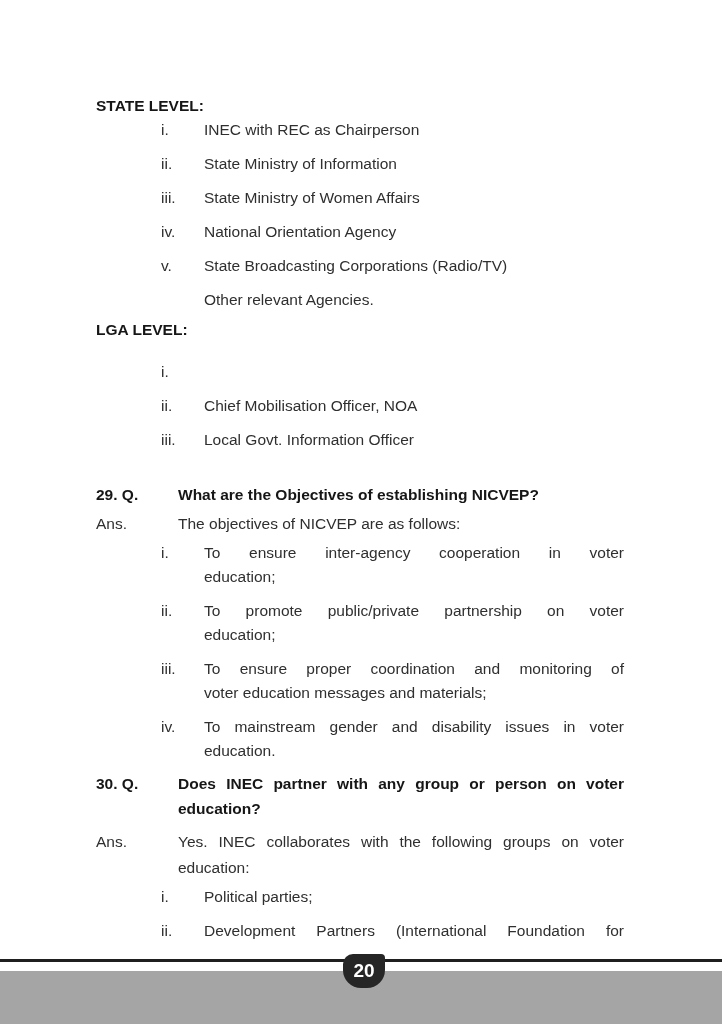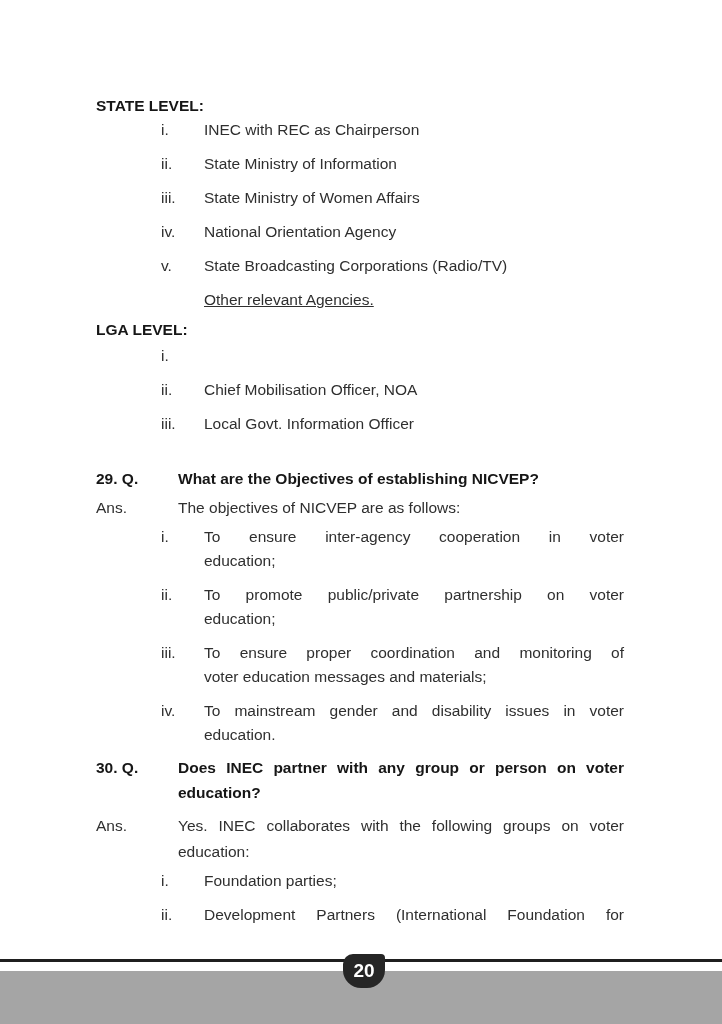--- a/index.html
+++ b/index.html
@@ -8,27 +8,27 @@
   }
   html,body{margin:0;padding:0;}
   .page{
     position:relative; width:722px; height:1024px; overflow:hidden;
     background:var(--page_bg);
     font-family:"Liberation Sans","DejaVu Sans",sans-serif;
     font-size:15.5px; color:var(--text);
   }
   .content{position:absolute; top:95px; left:96px; width:528px;}
   .heading{font-weight:700; color:var(--heading); line-height:22px; margin-bottom:2px;}
-  .heading.lga{margin-top:8px; margin-bottom:4px;}
+  .heading.lga{margin-top:8px; margin-bottom:20px;}
   .row{display:flex; align-items:flex-start;}
   .item{padding-left:65px; line-height:22px; margin-bottom:12px;}
   .item.last{margin-bottom:0;}
   .num{flex:0 0 43px; width:43px;}
   .txt{flex:1; min-width:0;}
-  .cont{padding-left:108px; line-height:22px; margin-bottom:8px;text-decoration:underline;}
+  .cont{padding-left:108px; line-height:22px; margin-bottom:8px;}
   .qa{line-height:22px;gap:16px;}
   .qa .qlabel{flex:0 0 66px; width:66px;}
   .qa .qtext{flex:1; min-width:0;}
   .bold{font-weight:700; color:var(--heading);}
   .q29{margin-top:33px; margin-bottom:7px;}
   .ans29{margin-bottom:6px;}
   .para{line-height:24px; margin-bottom:10px;}
   .para.lastpara{margin-bottom:8px;}
   .q30{line-height:25px; margin-bottom:8px;}
   .ans30{line-height:26px; margin-bottom:5px;}
@@ -135,21 +135,21 @@
     <div class="row qa ans30">
       <span class="qlabel">Ans.</span>
       <div class="qtext">
         <div class="fj">Yes. INEC collaborates with the following groups on voter</div>
         <div>education:</div>
       </div>
     </div>
 
     <div class="row item i30">
       <span class="num">i.</span>
-      <span class="txt">Foundation parties;</span>
+      <span class="txt">Political parties;</span>
     </div>
     <div class="row item last">
       <span class="num">ii.</span>
       <span class="txt fj">Development Partners (International Foundation for</span>
     </div>
 
   </main>
 
   <div class="footer-rule"></div>
   <div class="footer-band"></div>

